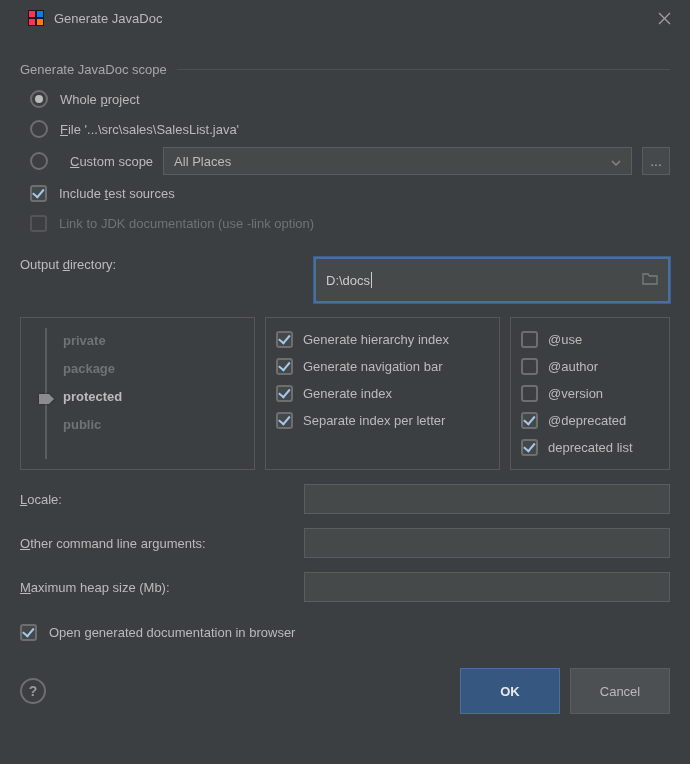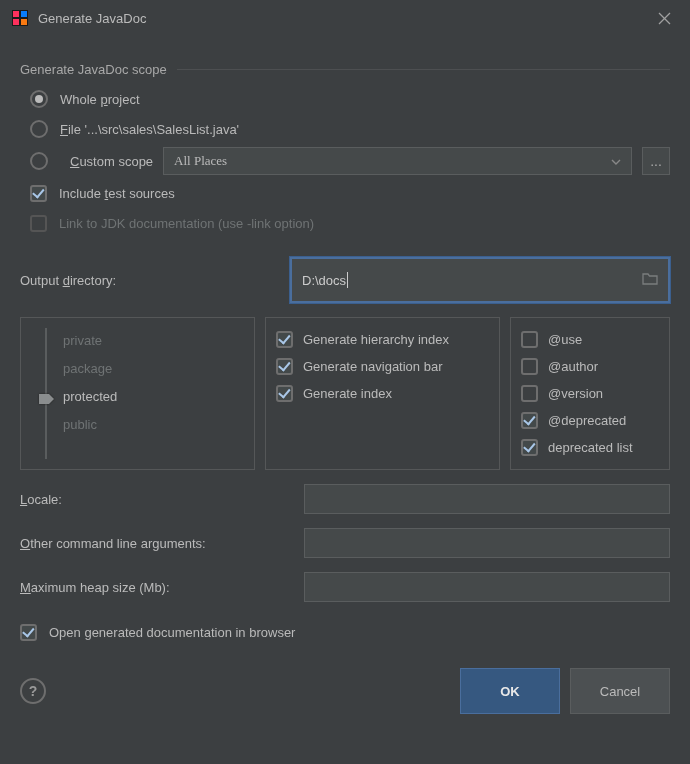--- a/index.html
+++ b/index.html
@@ -11,20 +11,21 @@
   width: 690px;
   height: 764px;
   overflow: hidden;
 }
 .titlebar {
   height: 36px;
   display: flex;
   align-items: center;
   padding: 8px 12px;
   background: #3c3f41;
+  margin-left: 16px;
 }
 .app-icon {
   width: 16px; height: 16px;
   margin-right: 10px;
   display: inline-flex;
 }
 .title-text { color: #bbbbbb; font-size: 13px; }
 .title-spacer { flex: 1; }
 .close-btn { width: 28px; height: 28px; display: flex; align-items: center; justify-content: center; color: #a0a0a0; }
 .content { padding: 8px 20px 0 20px; }
@@ -55,47 +56,46 @@
 }
 .checkbox.disabled { border-color: #555; }
 .opt-label { color: #bababa; }
 .opt-label.disabled { color: #6f7374; }
 .underline { text-decoration: underline; }
 .custom-row { display: flex; align-items: center; margin: 6px 0 6px 10px; gap: 10px; }
 .dropdown {
   flex: 1; height: 28px; background: #45494a; border: 1px solid #5a5d5e;
   color: #bbbbbb; display: flex; align-items: center; padding: 0 10px;
   justify-content: space-between;
-  font-family: Liberation Serif, serif;
 }
 .dropdown .chev { color: #888; }
 .browse-btn {
   width: 28px; height: 28px; border: 1px solid #5a5d5e; background: #45494a;
   color: #aaa; display: flex; align-items: center; justify-content: center;
   font-size: 14px;
 }
-.output-row { display: flex; align-items: center; margin: 22px 0 8px 0; gap: 0; }
+.output-row { display: flex; align-items: flex-start; margin: 22px 0 8px 0; gap: 24px; }
 .output-lbl { width: 270px; color: #bbbbbb; }
 .output-field {
   flex: 1; height: 46px; background: #45494a;
   border: 2px solid #4a6e9d; color: #cccccc; padding: 0 10px;
   display: flex; align-items: center; justify-content: space-between;
   outline: 1px solid #3b5f8e;
 }
 .output-field .cursor { border-right: 1px solid #cccccc; height: 16px; margin-left: 1px; }
 .folder-icon { color: #7a7d7e; }
 .panels { display: flex; gap: 10px; margin-top: 14px; }
 .panel {
   border: 1px solid #555758; background: #3c3f41;
   padding: 8px 10px; min-height: 138px;
 }
 .panel.visibility { width: 235px; position: relative; }
 .panel.mid { width: 235px; }
 .panel.right { width: 160px; flex: 1;}
-.vis-item { display: flex; align-items: center; height: 28px; color: #6f7374; }
+.vis-item { display: flex; align-items: center; height: 28px; color: #6f7374; font-weight: bold; }
 .vis-item.active { color: #bbbbbb; }
 .vis-rail {
   position: absolute; left: 24px; top: 10px; bottom: 10px; width: 2px;
   background: #5a5d5e;
 }
 .vis-handle {
   position: absolute; left: 16px; width: 18px; height: 14px;
   display: flex; align-items: center;
 }
 .vis-handle svg { filter: drop-shadow(0 0 1px #222); }
@@ -225,20 +225,24 @@
         <span>Generate hierarchy index</span>
       </div>
       <div class="chk-line">
         <span class="checkbox checked"></span>
         <span>Generate navigation bar</span>
       </div>
       <div class="chk-line">
         <span class="checkbox checked"></span>
         <span>Generate index</span>
       </div>
+      <div class="chk-line">
+        <span class="checkbox checked"></span>
+        <span>Separate index per letter</span>
+      </div>
     </div>
 
     <div class="panel right">
       <div class="chk-line">
         <span class="checkbox"></span>
         <span>@use</span>
       </div>
       <div class="chk-line">
         <span class="checkbox"></span>
         <span>@author</span>

